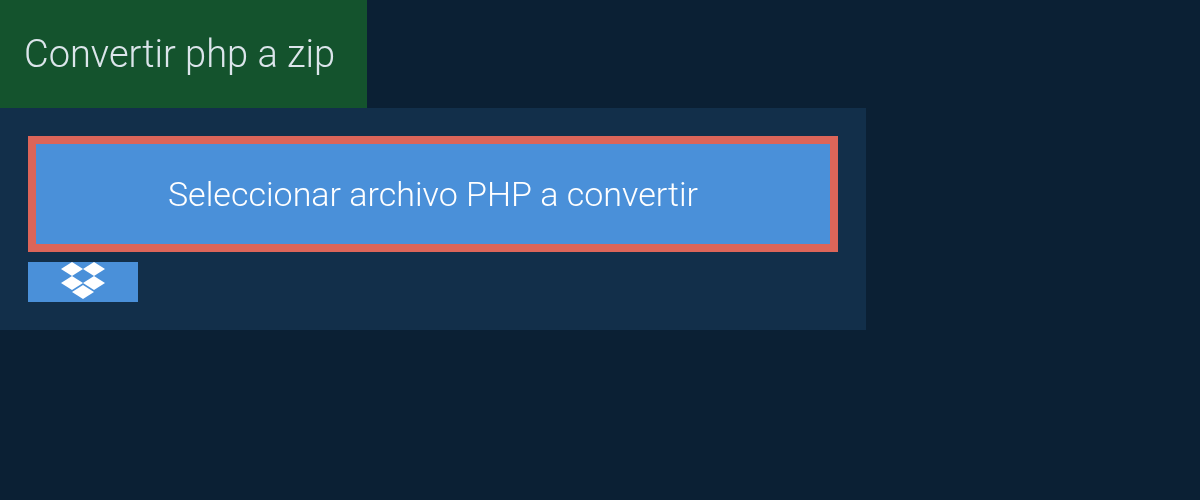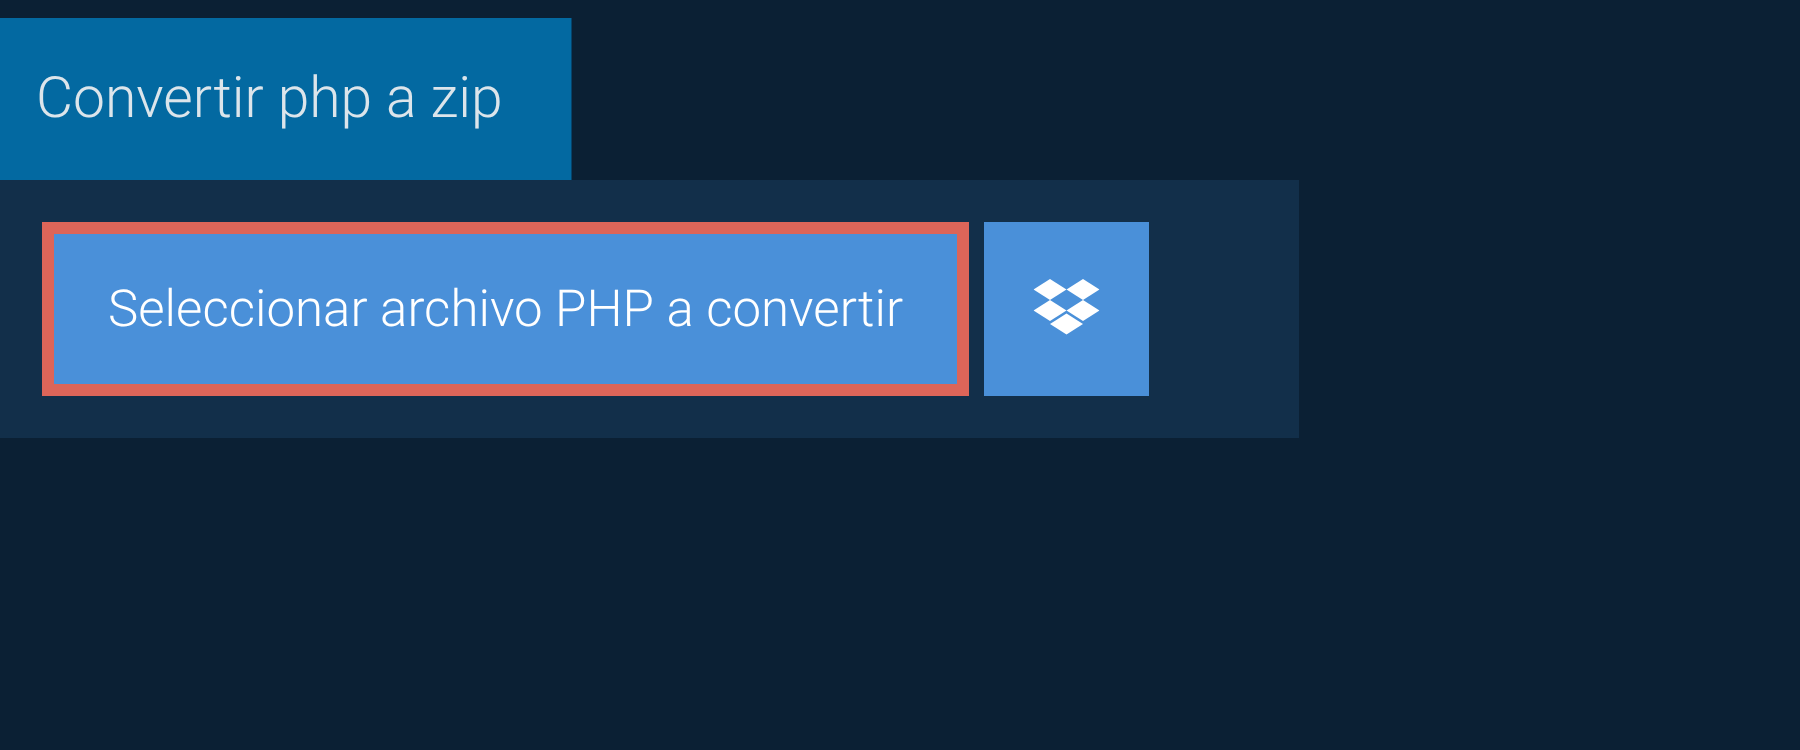--- a/index.html
+++ b/index.html
@@ -8,39 +8,39 @@
       box-sizing: border-box;
     }
     body {
       width: 1200px;
       height: 500px;
       background: #0b2034;
       font-family: -apple-system, BlinkMacSystemFont, "Segoe UI", Roboto, Arial, sans-serif;
       overflow: hidden;
     }
     .tab-header {
-      background: #0369a1;
+      background: #14532d;
       display: inline-block;
-      padding: 32px 46px 32px 24px;
-      margin-top: 12px;
+      padding: 32px 32px 32px 24px;
     }
     .tab-title {
       color: #dce5eb;
       font-size: 38px;
       font-weight: 300;
     }
     .content-panel {
       background: #122f4a;
       padding: 28px 28px;
       width: 866px;
     }
     .button-row {
       display: flex;
       gap: 10px;
       align-items: stretch;
+      flex-direction: column;
     }
     .select-button {
       background: #4a90d9;
       border: 8px solid #dc6559;
       color: #ffffff;
       font-size: 34px;
       font-weight: 300;
       padding: 30px 36px;
       cursor: pointer;
       display: flex;

